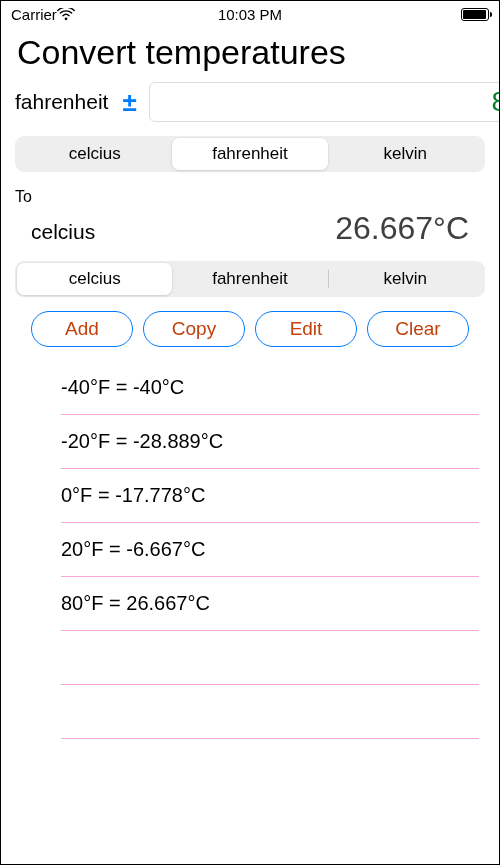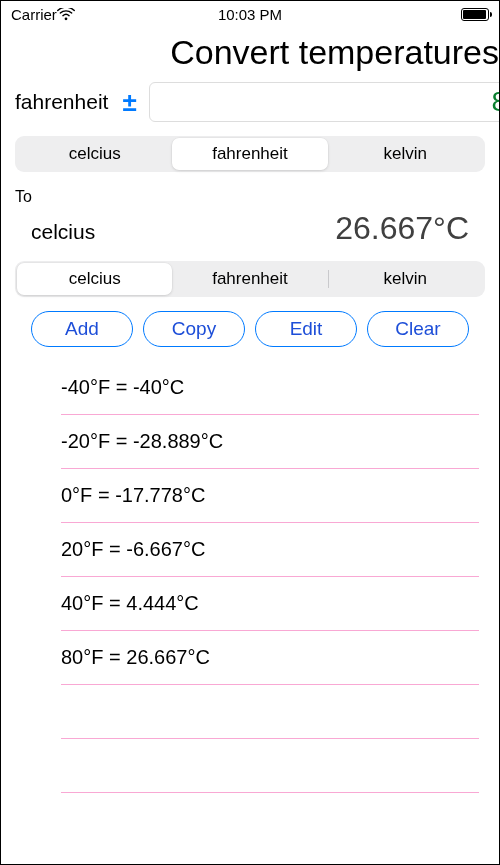--- a/index.html
+++ b/index.html
@@ -26,24 +26,24 @@
   }
   .statusbar .sb-left, .statusbar .sb-right { display:flex; align-items:center; }
   .statusbar .sb-center { position:absolute; left:0; right:0; text-align:center; pointer-events:none; }
   .wifi-icon { display:inline-flex; }
   .battery { width: 28px; height: 13px; border: 1.5px solid #000; border-radius: 3px; position:relative; }
   .battery::after { content:""; position:absolute; right:-4px; top:3px; width:2.5px; height:5px; background:#000; border-radius:0 2px 2px 0; }
   .battery .fill { position:absolute; left:1px; top:1px; bottom:1px; right:2px; background:#000; border-radius:1px; }
 
   
   .page-title {
-    text-align:right;
+    text-align:left;
     font-size: 34px;
     font-weight: 400;
-    margin: 6px 0 10px 8px;
+    margin: 6px 0 10px 16px;
     letter-spacing: 0px;
   }
 
   .row {
     display:flex;
     align-items:center;
     padding: 0 14px;
     gap: 8px;
   }
 
@@ -132,21 +132,21 @@
     display:flex;
     gap: 10px;
     padding: 14px 30px 10px 30px;
     justify-content: space-between;
   }
   .actions .pill {
     flex:1;
     height: 36px;
     border: 1.5px solid #007aff;
     border-radius: 18px;
-    color: #1d4ed8;
+    color: #c2410c;
     background: #fff;
     display:flex;
     align-items:center;
     justify-content:center;
     font-size: 19px;
   }
 
   
   .list {
     padding: 4px 20px 0 60px;
@@ -219,17 +219,16 @@
   <div class="pill">Copy</div>
   <div class="pill">Edit</div>
   <div class="pill">Clear</div>
 </div>
 
 <div class="list">
   <div class="list-row">-40°F = -40°C</div>
   <div class="list-row">-20°F = -28.889°C</div>
   <div class="list-row">0°F = -17.778°C</div>
   <div class="list-row">20°F = -6.667°C</div>
-  <div class="list-row">40°F = 4.444°C</div>
   <div class="list-row">80°F = 26.667°C</div>
   <div class="list-row empty"></div>
   <div class="list-row empty"></div>
 </div>
 
 </body></html>

